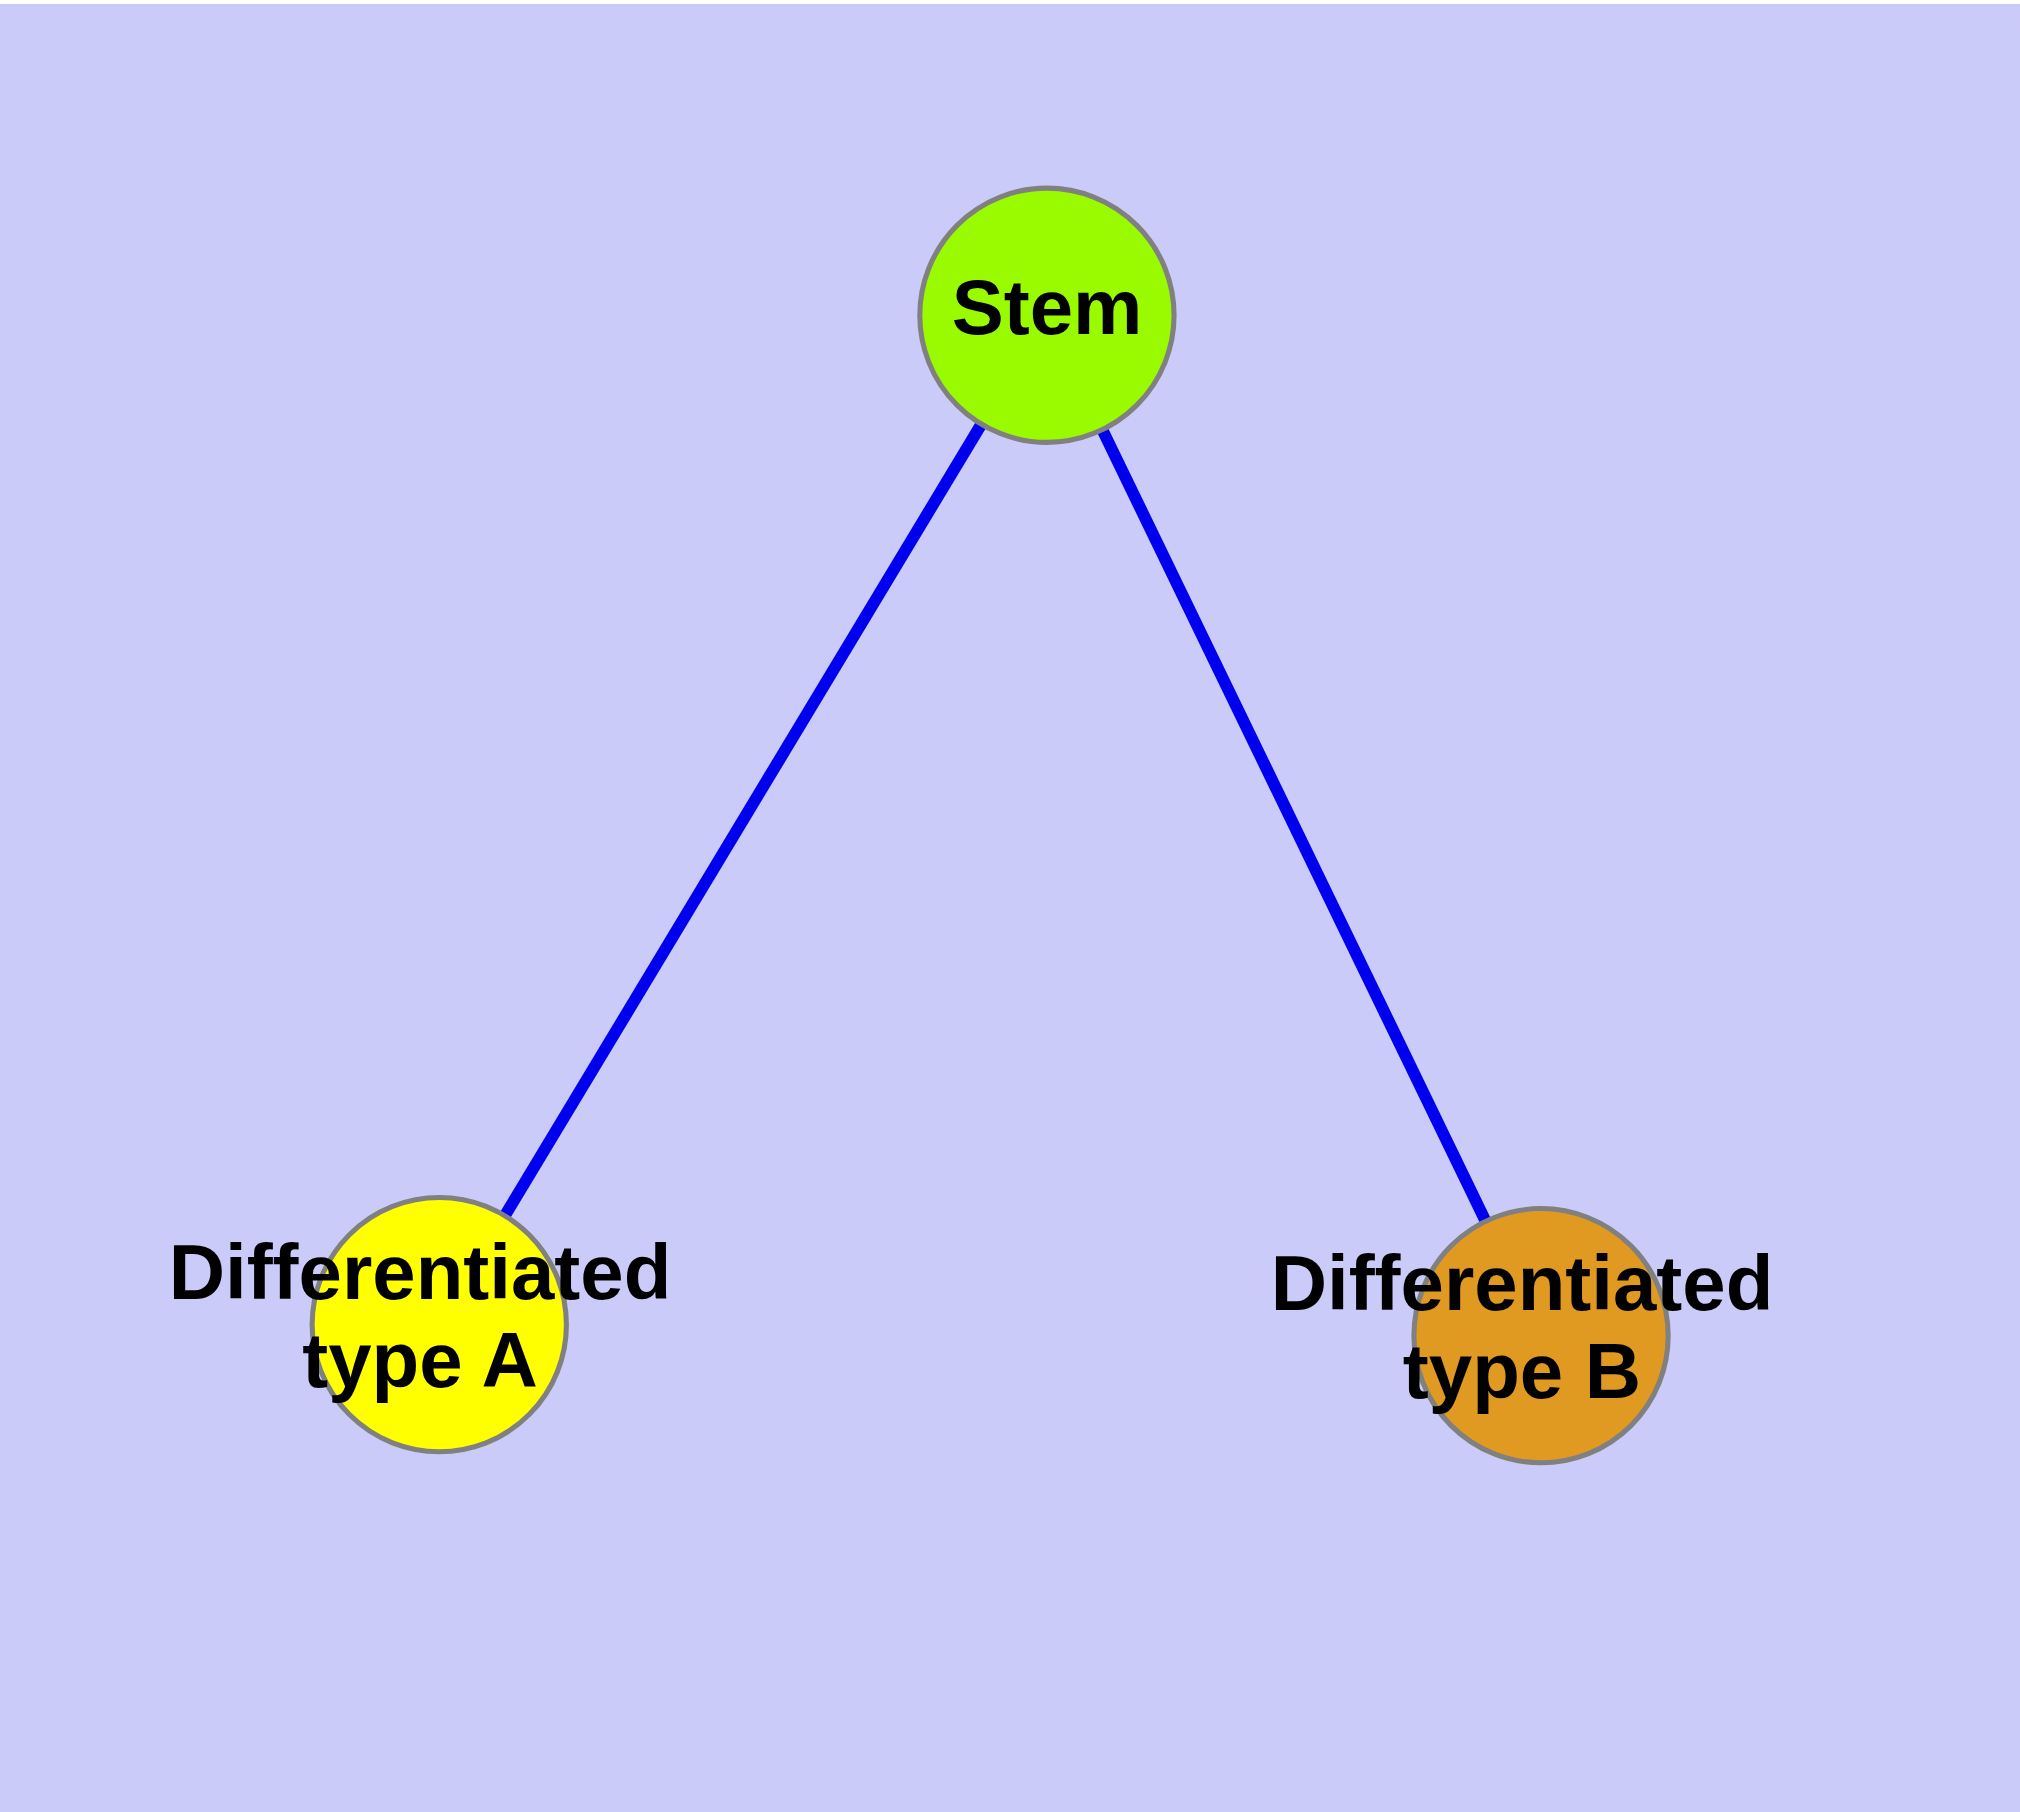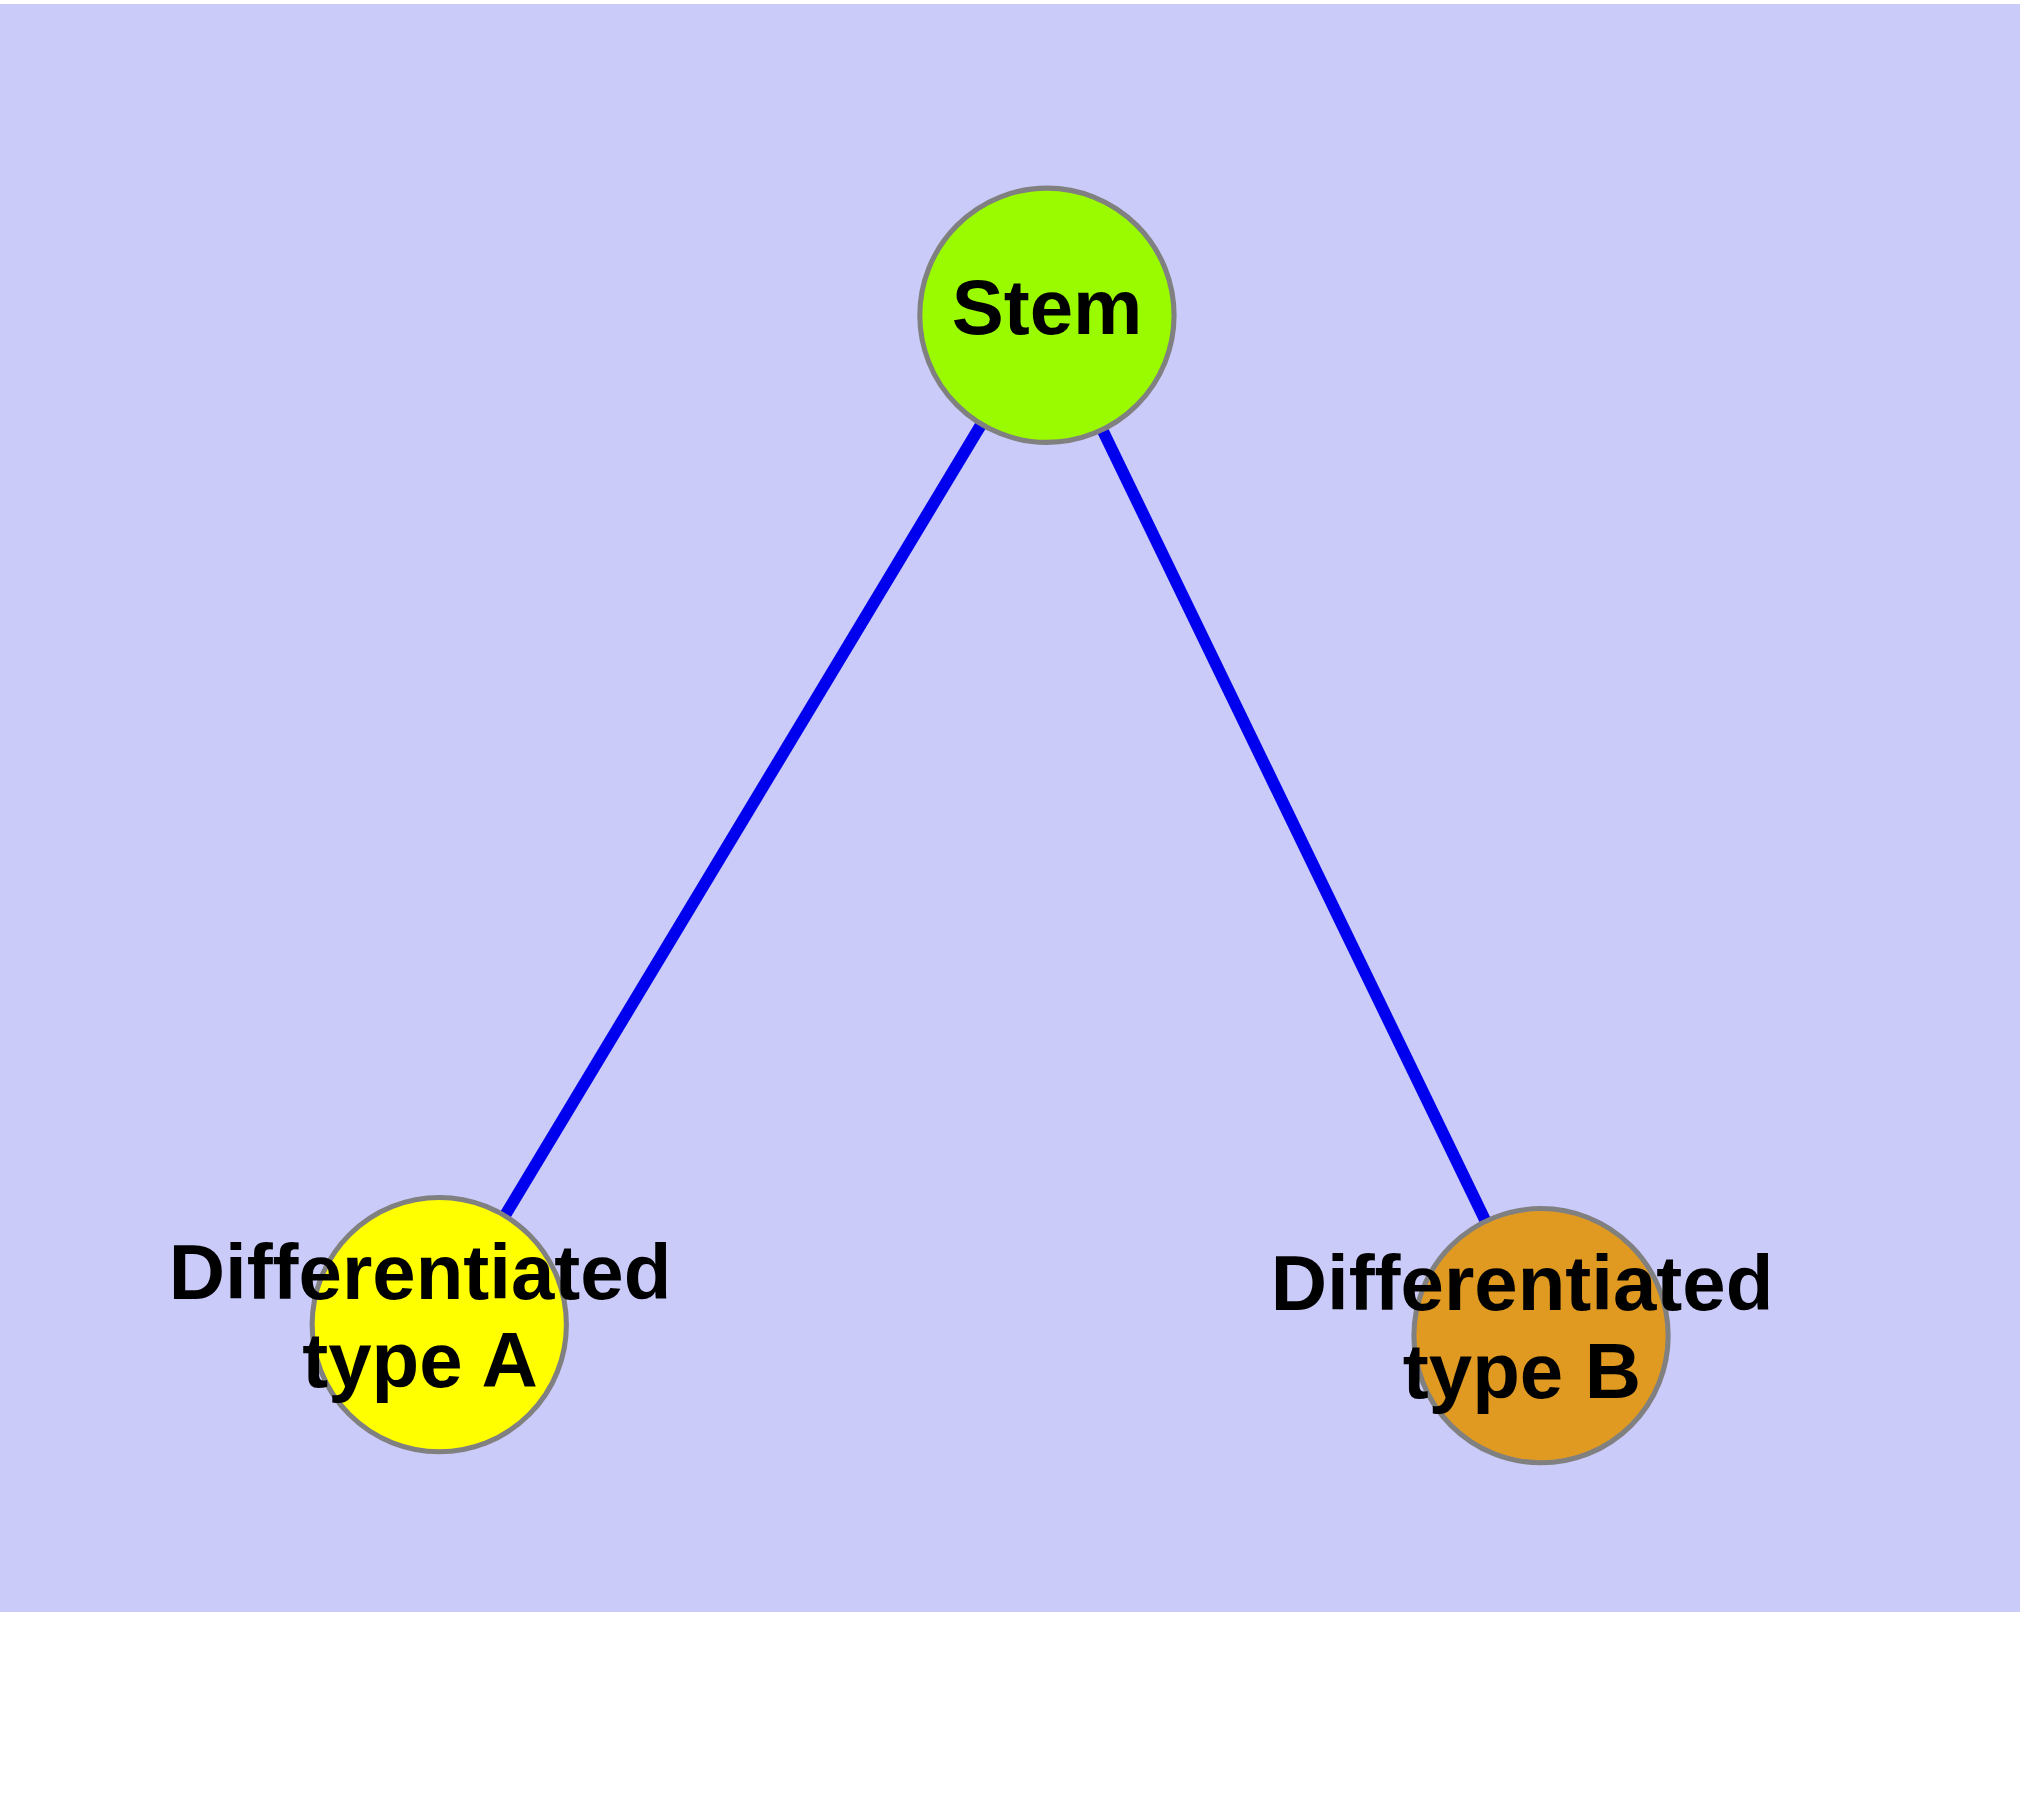--- a/index.html
+++ b/index.html
@@ -3,21 +3,21 @@
 <meta charset="utf-8">
 <style>
   html, body {
     margin: 0;
     padding: 0;
     background: #ffffff;
   }
   #canvas {
     position: relative;
     width: 2021px;
-    height: 1612px;
+    height: 1812px;
     background: #cbcbfa;
     overflow: hidden;
     font-family: "Liberation Sans", "DejaVu Sans", sans-serif;
   }
   #top-strip {
     position: absolute;
     left: 0; top: 0;
     width: 2021px;
     height: 4.2px;
     background: #ffffff;

